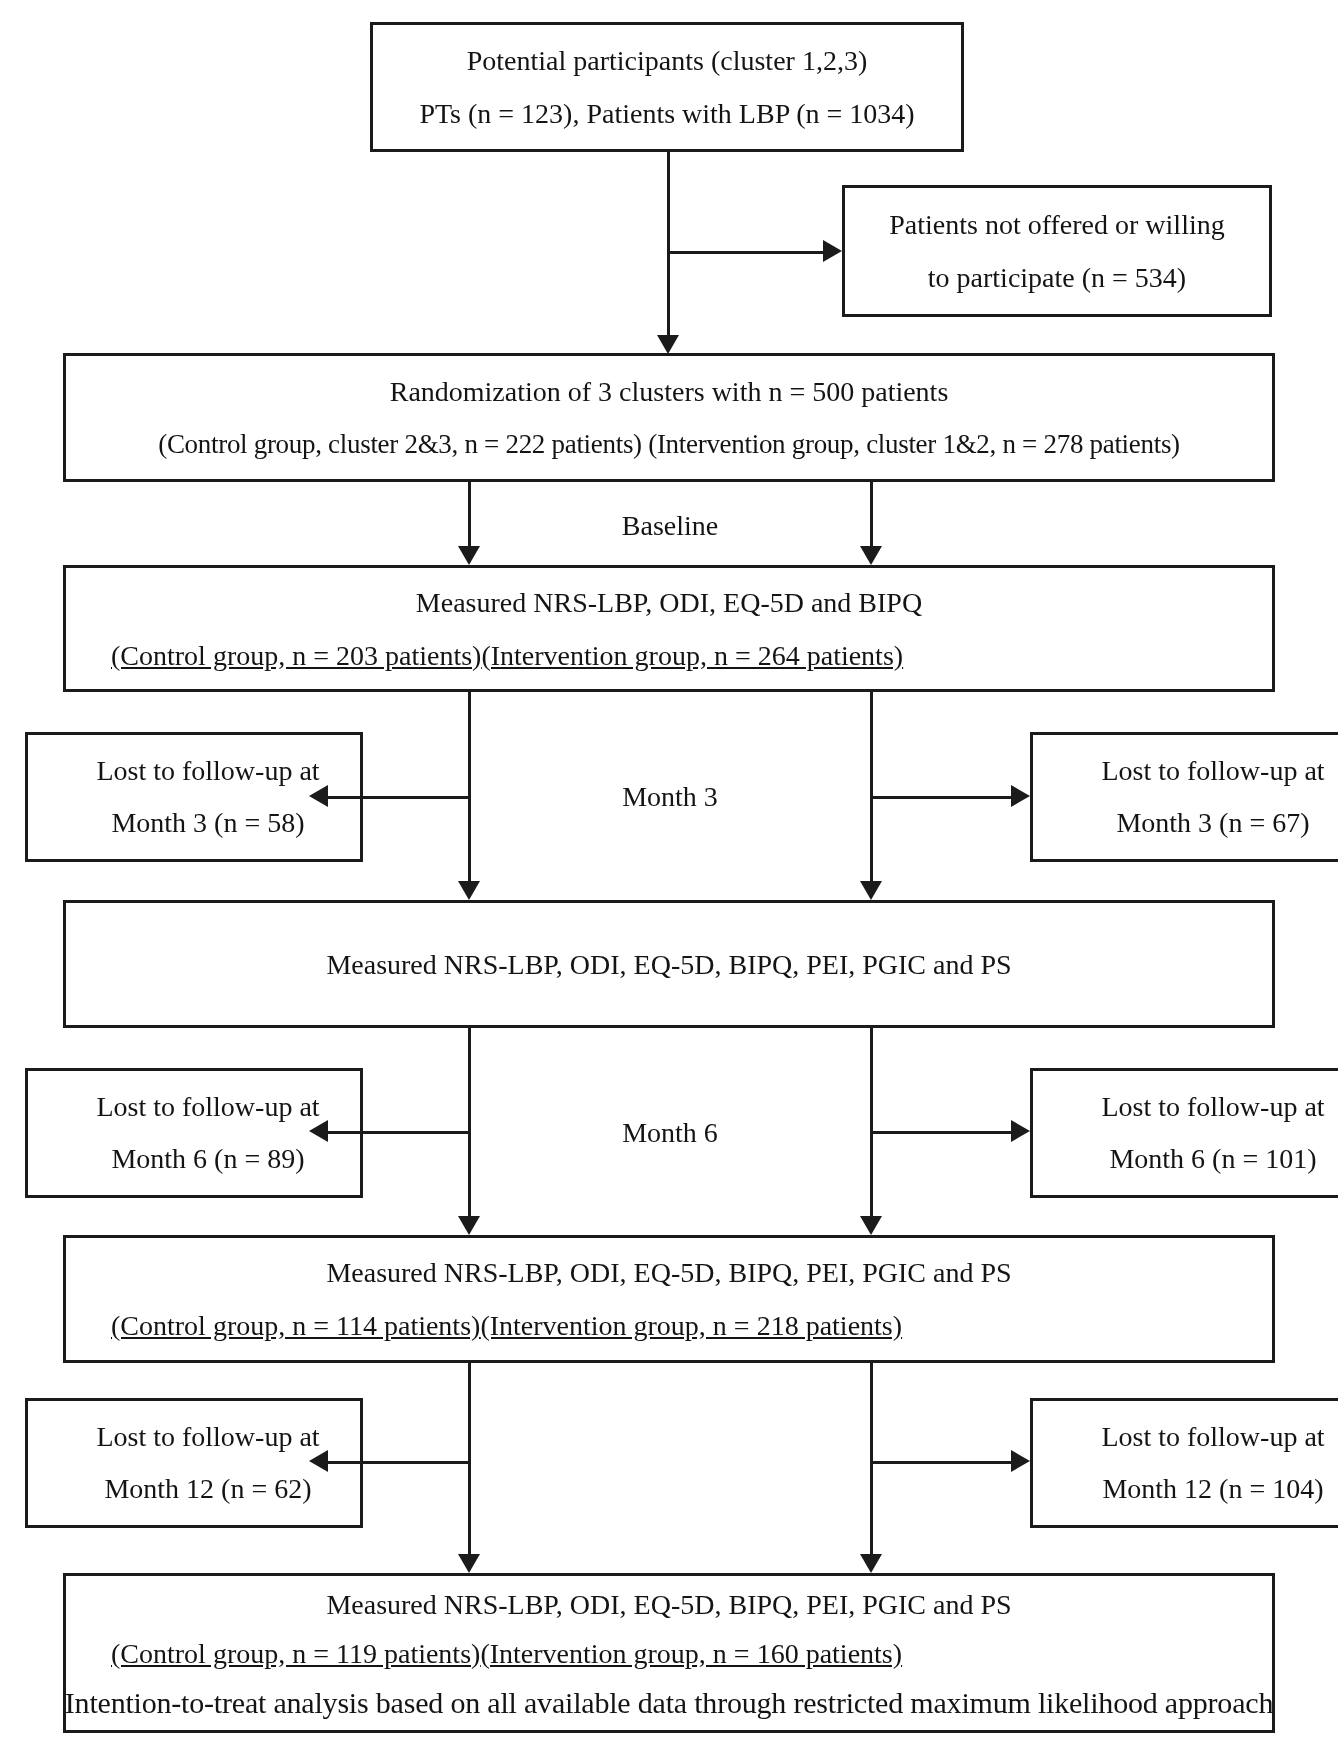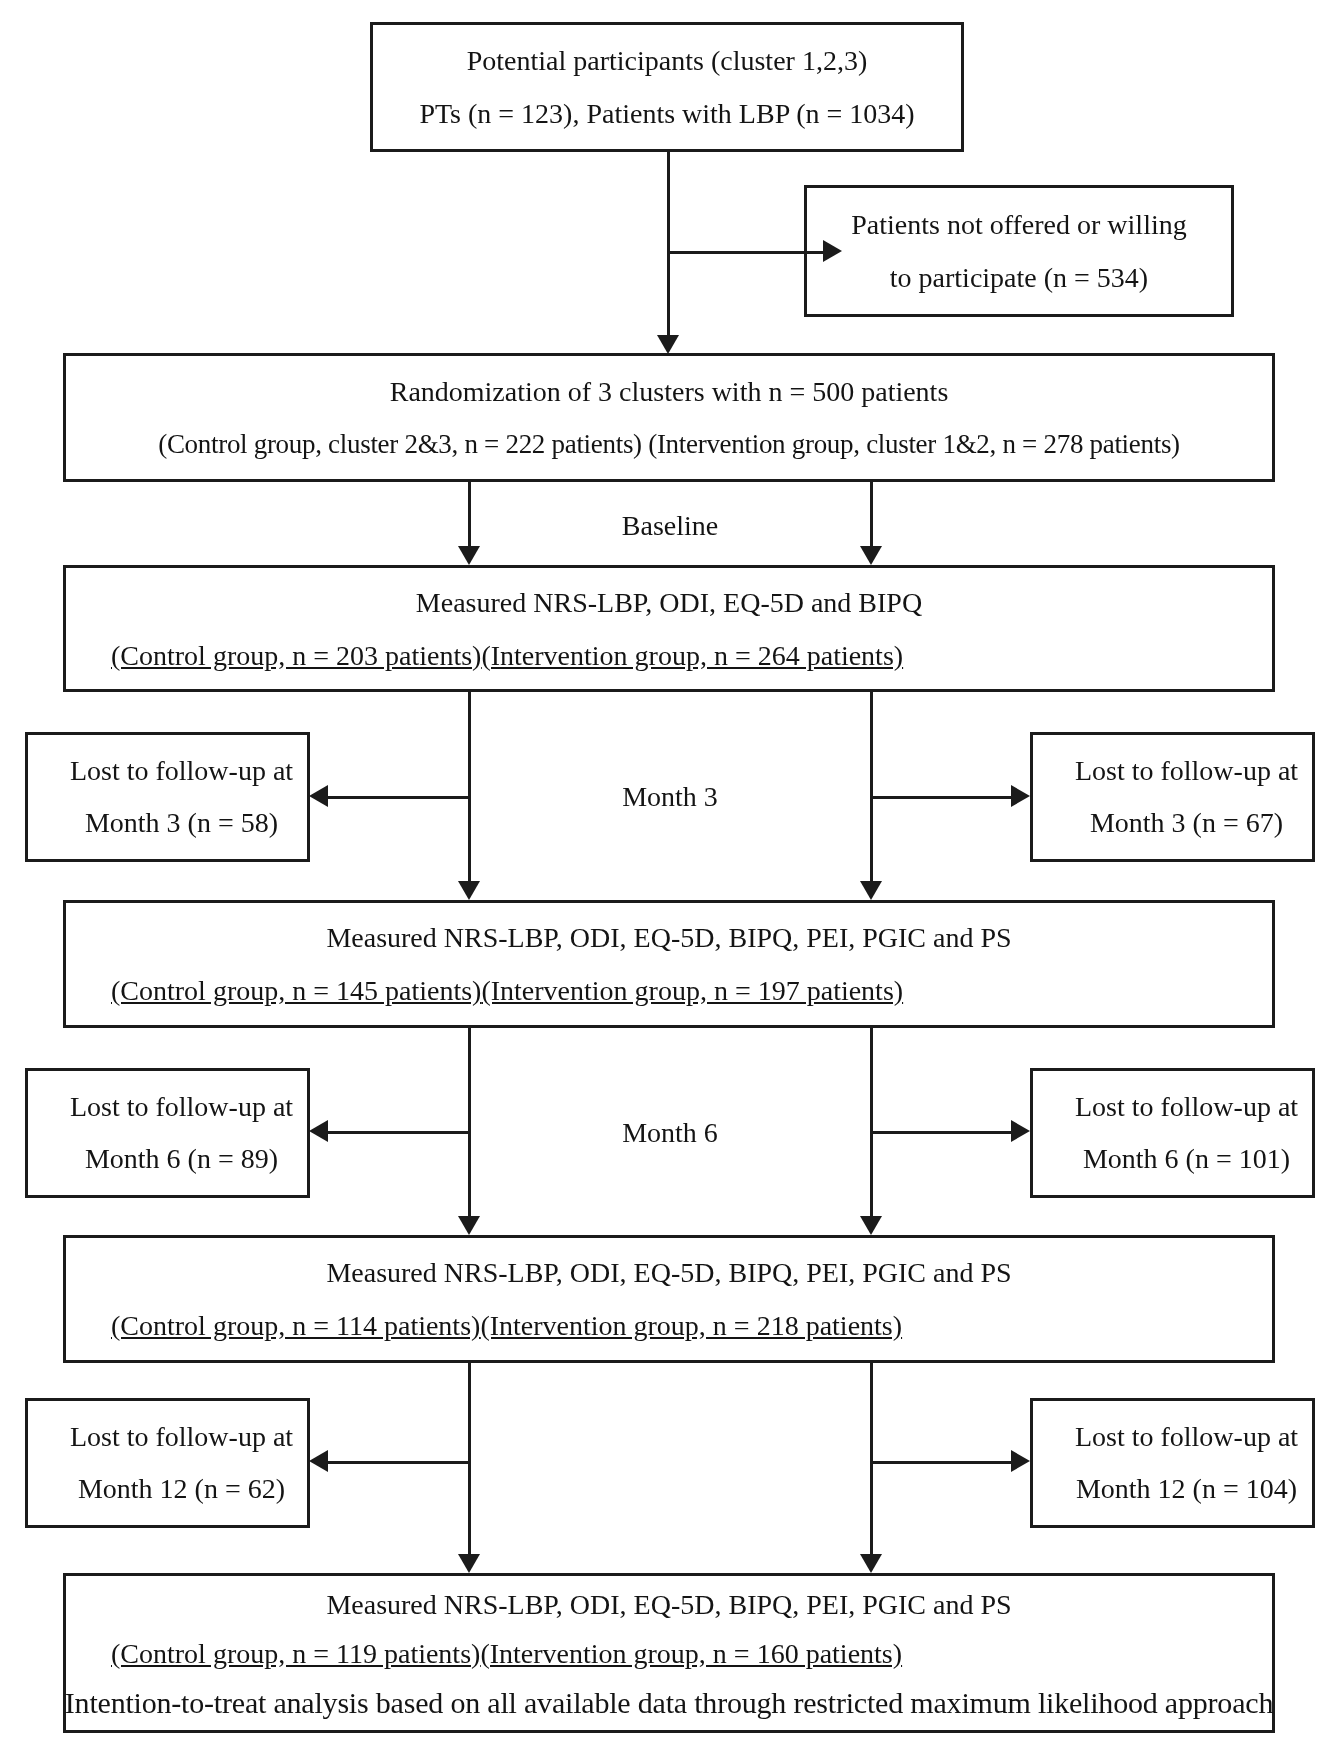--- a/index.html
+++ b/index.html
@@ -46,27 +46,27 @@
   
   .vl{position:absolute;width:3px;background:#1b1b1b;}
   .hl{position:absolute;height:3px;background:#1b1b1b;}
   .ah{position:absolute;width:0;height:0;}
   .ah.down{border-left:11px solid transparent;border-right:11px solid transparent;border-top:19px solid #1b1b1b;}
   .ah.right{border-top:11px solid transparent;border-bottom:11px solid transparent;border-left:19px solid #1b1b1b;}
   .ah.left{border-top:11px solid transparent;border-bottom:11px solid transparent;border-right:19px solid #1b1b1b;}
 
   
   #box-potential{left:370px;top:22px;width:594px;height:130px;}
-  #box-excluded{left:804px;top:185px;width:430px;height:132px;}
+  #box-excluded{left:842px;top:185px;width:430px;height:132px;}
   #box-rand{left:63px;top:353px;width:1212px;height:129px;}
   #box-baseline{left:63px;top:565px;width:1212px;height:127px;}
   #box-m3-measure{left:63px;top:900px;width:1212px;height:128px;}
   #box-m6-measure{left:63px;top:1235px;width:1212px;height:128px;}
   #box-final{left:63px;top:1573px;width:1212px;height:160px;line-height:49px;}
-  .lost{width:285px;height:130px;line-height:52px;padding-left:28px;}
+  .lost{width:338px;height:130px;line-height:52px;padding-left:28px;}
   #box-m3-lost-l{left:25px;top:732px;}
   #box-m3-lost-r{left:1030px;top:732px;}
   #box-m6-lost-l{left:25px;top:1068px;}
   #box-m6-lost-r{left:1030px;top:1068px;}
   #box-m12-lost-l{left:25px;top:1398px;}
   #box-m12-lost-r{left:1030px;top:1398px;}
 
   
   #lbl-baseline{left:469px;top:504px;width:402px;}
   #lbl-m3{left:469px;top:775px;width:402px;}
@@ -147,24 +147,20 @@
     <div class="ln">Lost to follow-up at</div>
     <div class="ln">Month 3 (n = 58)</div>
   </div>
   <div class="box lost" id="box-m3-lost-r">
     <div class="ln">Lost to follow-up at</div>
     <div class="ln">Month 3 (n = 67)</div>
   </div>
 
   <div class="box" id="box-m3-measure">
     <div class="ln">Measured NRS-LBP, ODI, EQ-5D, BIPQ, PEI, PGIC and PS</div>
-    <div class="groups">
-      <span>(Control group, n = 145 patients)</span>
-      <span>(Intervention group, n = 197 patients)</span>
-    </div>
   </div>
 
   <div class="box lost" id="box-m6-lost-l">
     <div class="ln">Lost to follow-up at</div>
     <div class="ln">Month 6 (n = 89)</div>
   </div>
   <div class="box lost" id="box-m6-lost-r">
     <div class="ln">Lost to follow-up at</div>
     <div class="ln">Month 6 (n = 101)</div>
   </div>

